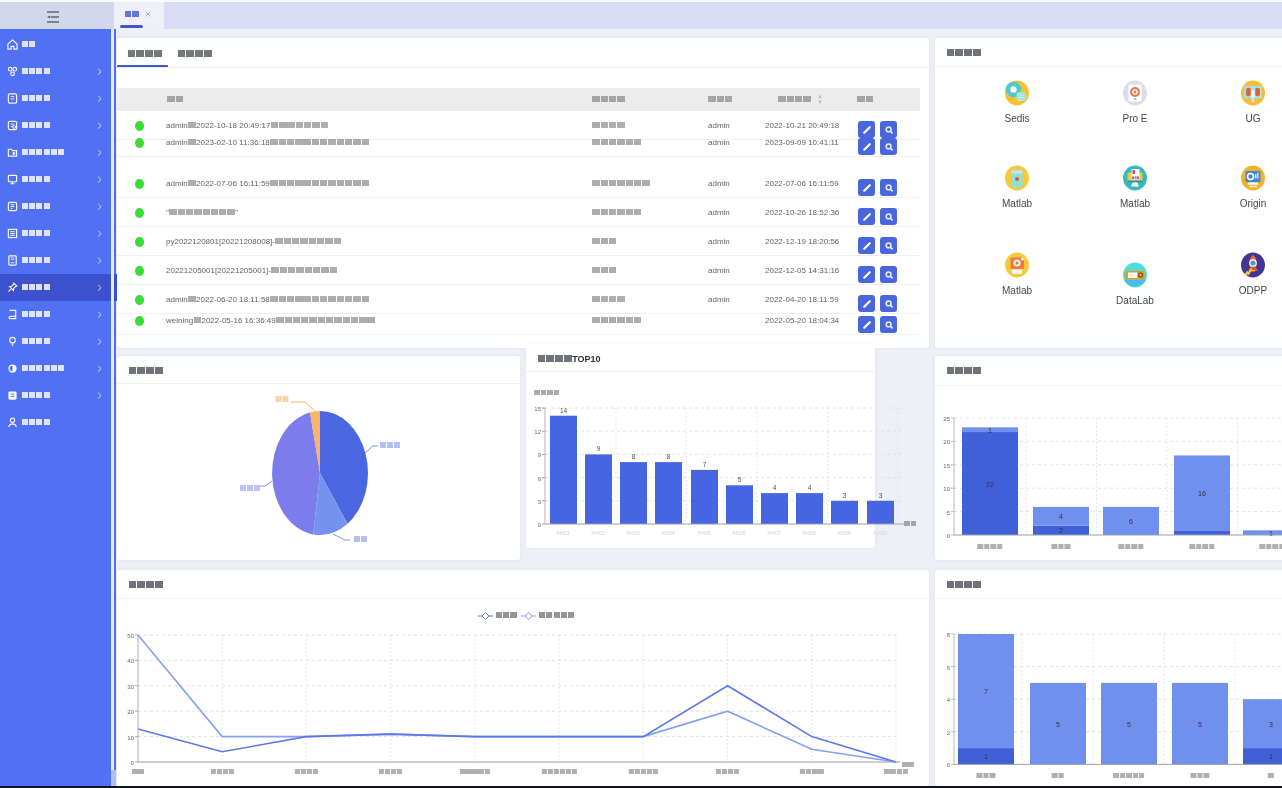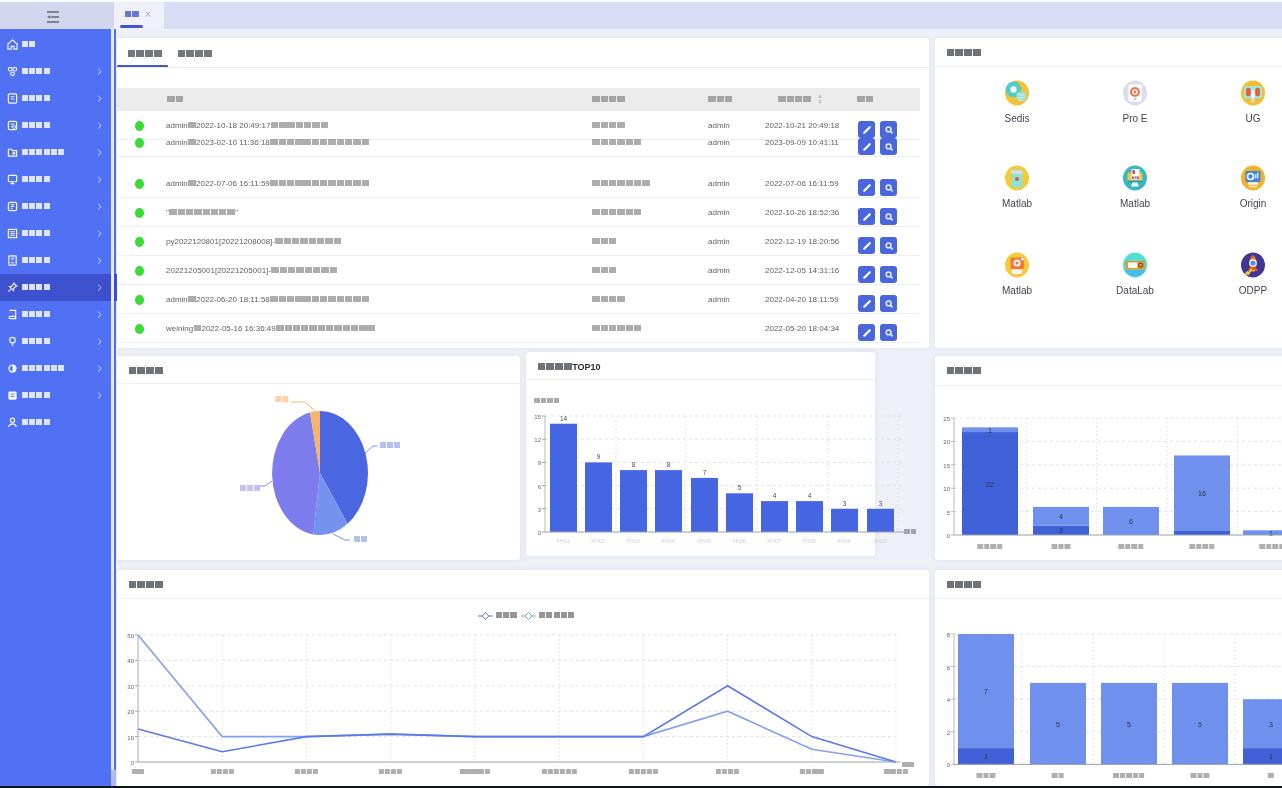--- a/index.html
+++ b/index.html
@@ -26,21 +26,21 @@
 #tabbar{left:114px;top:0;width:1168px;height:29px;background:#d8dcf4;border-top:2px solid #fafbfe}
 #tab1{left:114px;top:2px;width:50px;height:27px;background:#f0f1f8;color:#4457ca;font-size:8px;line-height:26px;padding-left:10px}
 #inkbar{left:120px;top:25px;width:23px;height:2.5px;background:#4356c8;border-radius:2px}
 
 .panel{background:#fff;border-radius:3px;box-shadow:0 0 5px rgba(30,40,90,.06)}
 .ptitle{position:absolute;left:11px;top:10px;font-size:9px;font-weight:bold;color:#2b2f38}
 .pline{position:absolute;left:0;right:0;height:1px;background:#f0f0f2}
 #p1{left:117px;top:38px;width:812px;height:310px}
 #p2{left:935px;top:38px;width:355px;height:310px}
 #p3{left:117px;top:356px;width:403px;height:204px}
-#p4{left:526px;top:352px;width:349px;height:204px}
+#p4{left:526px;top:344px;width:349px;height:204px}
 #p5{left:935px;top:356px;width:355px;height:204px}
 #p6{left:117px;top:570px;width:812px;height:216px}
 #p7{left:935px;top:570px;width:355px;height:216px}
 #botline{left:0px;top:786px;width:1282px;height:2px;background:#10141f}
 
 .t-tab{position:absolute;top:11px;font-size:9px;color:#32363e}
 #t-ink{position:absolute;left:0;top:27px;width:51px;height:2.5px;background:#4457ca;border-radius:1px}
 #t-line{position:absolute;left:0;top:29px;width:812px;height:1px;background:#e8eaf0}
 #thead{position:absolute;left:0;top:50px;width:803px;height:23px;background:#ececec;color:#5f6368;font-size:8px}
 #thead span{position:absolute;top:7px}
@@ -273,21 +273,21 @@
             <line x1="3.2" y1="8.8" x2="8.8" y2="3.2" stroke="#fff" stroke-width="2.2" stroke-linecap="round"></line>
           </svg>
         </span>
         <span class="btn" style="left:763px">
           <svg width="12" height="12" viewBox="0 0 12 12">
             <circle cx="5.6" cy="5.4" r="2.4" fill="none" stroke="#e8ecfb" stroke-width="1.5"></circle>
             <path d="M7.4 7.2 L9.6 9.4" stroke="#e8ecfb" stroke-width="1.6"></path>
           </svg>
         </span>
       </div>
-      <div class="trow cn" style="top:276px">
+      <div class="trow cn" style="top:268px">
         <span class="dot"></span>
         <span style="left:49px">weining<i class="g"></i>2022-05-16 16:36:49<i class="g"></i><i class="g"></i><i class="g"></i><i class="g"></i><i class="g"></i><i class="g"></i><i class="g"></i><i class="g"></i><i class="g"></i><i class="g"></i><i class="g"></i><i class="g"></i></span>
         <span style="left:475px"><i class="g"></i><i class="g"></i><i class="g"></i><i class="g"></i><i class="g"></i><i class="g"></i></span>
         <span style="left:591px"></span>
         <span style="left:648px">2022-05-20 18:04:34</span>
         <span class="btn" style="left:741px">
           <svg width="12" height="12" viewBox="0 0 12 12">
             <line x1="3.2" y1="8.8" x2="8.8" y2="3.2" stroke="#fff" stroke-width="2.2" stroke-linecap="round"></line>
           </svg>
         </span>
@@ -355,21 +355,21 @@
           <path d="M9 21.5 h8" stroke="#f8e9c0" stroke-width="1.5"></path>
         </svg><div class="tlab">Origin</div></div>
       <div class="tool" style="left:46px;top:214px"><svg width="26" height="26" viewBox="0 0 26 26">
           <ellipse cx="13" cy="13" rx="12" ry="12.5" fill="#f6ca3a"></ellipse>
           <rect x="6.5" y="5.5" width="13.5" height="11.5" rx="1" fill="#ef7b3a"></rect>
           <circle cx="13" cy="11" r="3.6" fill="#e9edf4"></circle>
           <circle cx="13" cy="11" r="1.5" fill="#ef7b3a"></circle>
           <circle cx="18.5" cy="7" r="1.6" fill="#f8f9fb"></circle>
           <path d="M7.5 17.5 h11 l-1 4.5 h-9Z" fill="#f4f6fa"></path>
         </svg><div class="tlab">Matlab</div></div>
-      <div class="tool" style="left:164px;top:214px"><svg width="26" height="26" viewBox="0 0 26 26">
+      <div class="tool" style="left:164px;top:224px"><svg width="26" height="26" viewBox="0 0 26 26">
           <ellipse cx="13" cy="13" rx="12" ry="12.5" fill="#52dcd6"></ellipse>
           <path d="M2.5 18 a12 12.5 0 0 0 21 0 Z" fill="#45bdec"></path>
           <rect x="3.5" y="9" width="19" height="8.5" rx="1" fill="#ee9526"></rect>
           <rect x="6" y="10.5" width="9.5" height="5.5" rx=".8" fill="#fdfdfd"></rect>
           <circle cx="18.5" cy="13" r="2.6" fill="#7a4f1e"></circle>
           <circle cx="18.5" cy="13" r="1.2" fill="#f3b35c"></circle>
         </svg><div class="tlab">DataLab</div></div>
       <div class="tool" style="left:282px;top:214px"><svg width="26" height="26" viewBox="0 0 26 26">
           <ellipse cx="13" cy="13" rx="12" ry="12.5" fill="#433593"></ellipse>
           <path d="M13 3 c3.5 2.5 4.5 8 3 12.5 l-6 0 c-1.5-4.5-.5-10 3-12.5Z" fill="#ee7226"></path>

